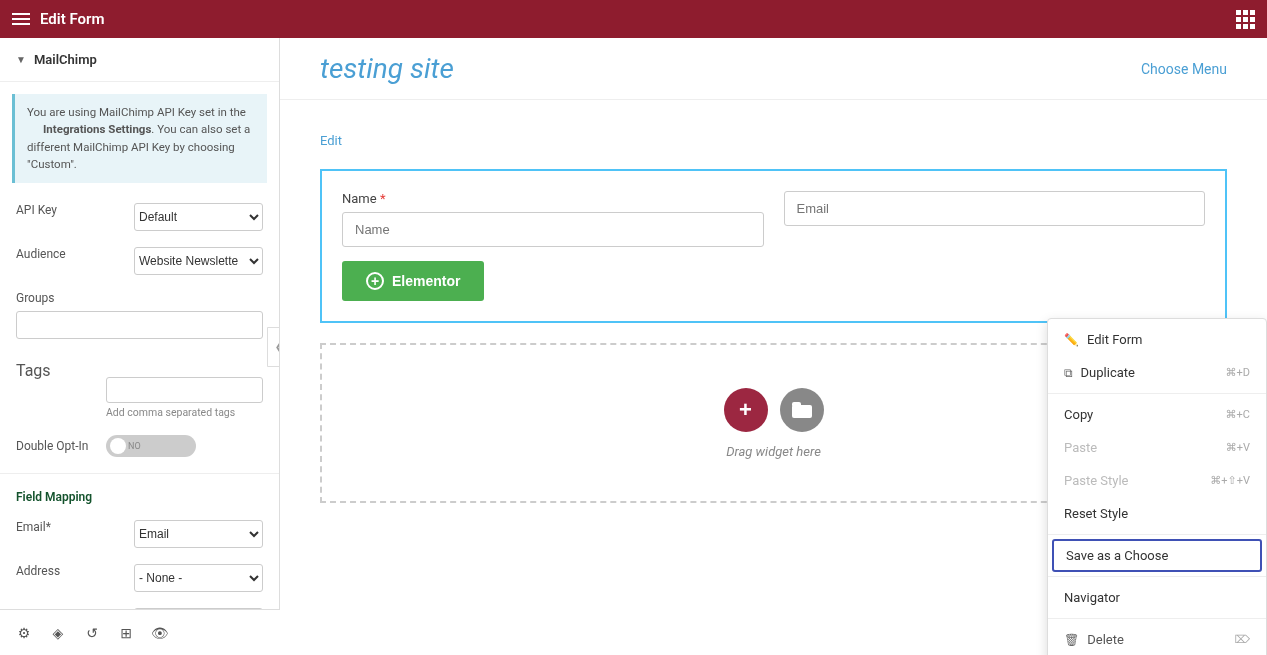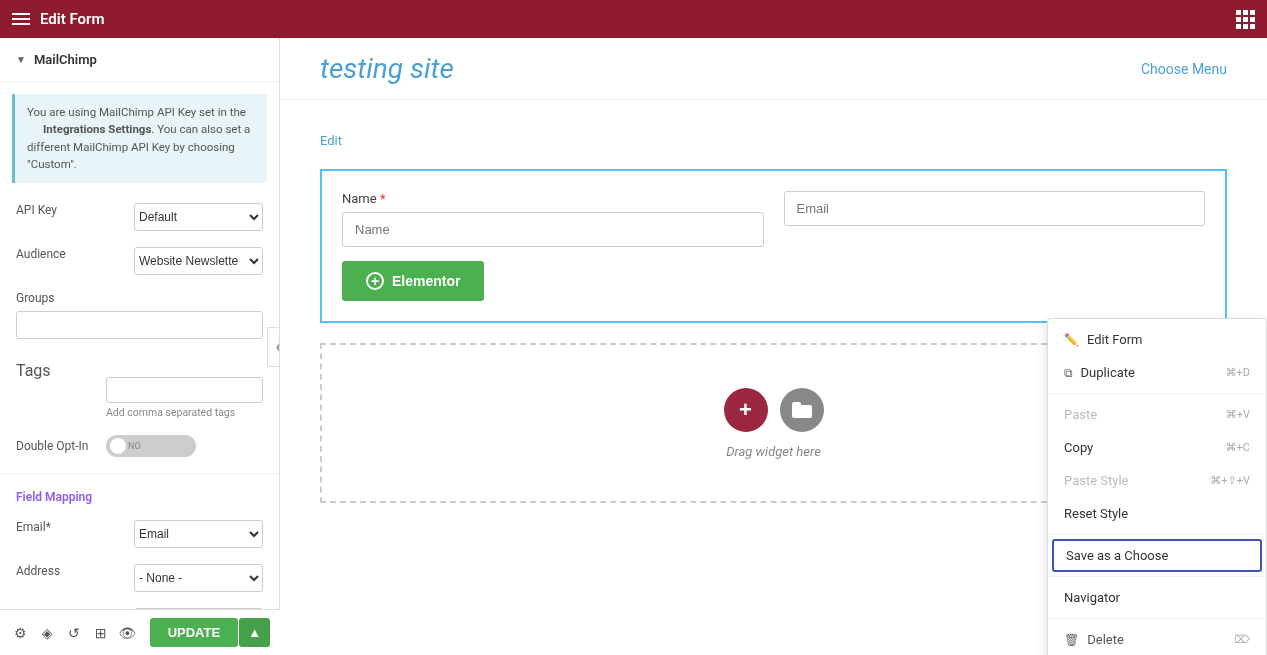--- a/index.html
+++ b/index.html
@@ -156,21 +156,21 @@
       border-radius: 50%;
       display: block;
     }
     .toggle-no { font-size: 9px; color: #888; margin-left: 2px; }
 
     .sidebar-divider { height: 1px; background: #eee; margin: 8px 0; }
 
     .sidebar-field-mapping {
       padding: 8px 16px;
       font-size: 12px;
-      color: #8b5cf6;
+      color: #14532d;
       font-weight: 600;
     }
     .toolbar-icon {
       width: 28px; height: 28px;
       display: flex; align-items: center; justify-content: center;
       color: #555;
       cursor: pointer;
       font-size: 14px;
       border-radius: 3px;
     }
@@ -524,28 +524,28 @@
 
       <div class="context-menu-item">
         <div style="display:flex;align-items:center;">
           <span class="icon-left">⧉</span>
           <span>Duplicate</span>
         </div>
         <span class="shortcut">⌘+D</span>
       </div>
       <div class="context-menu-divider"></div>
 
+      <div class="context-menu-item">
+        <span>Copy</span>
+        <span class="shortcut">⌘+C</span>
+      </div>
+
       <div class="context-menu-item disabled">
         <span>Paste</span>
         <span class="shortcut">⌘+V</span>
-      </div>
-
-      <div class="context-menu-item">
-        <span>Copy</span>
-        <span class="shortcut">⌘+C</span>
       </div>
 
       <div class="context-menu-item disabled">
         <span>Paste Style</span>
         <span class="shortcut">⌘+⇧+V</span>
       </div>
 
       <div class="context-menu-item">
         <span>Reset Style</span>
         <span class="shortcut"></span>
@@ -600,17 +600,13 @@
 
   <div class="toolbar-icon">◈</div>
 
   <div class="toolbar-icon">↺</div>
 
   <div class="toolbar-icon">⊞</div>
 
   <div class="toolbar-icon">👁</div>
   <div class="toolbar-spacer"></div>
 
-  <div class="update-group">
-    <button class="update-btn">UPDATE</button>
-    <button class="update-arrow-btn">▲</button>
-  </div>
 </div>
 
 </body></html>

